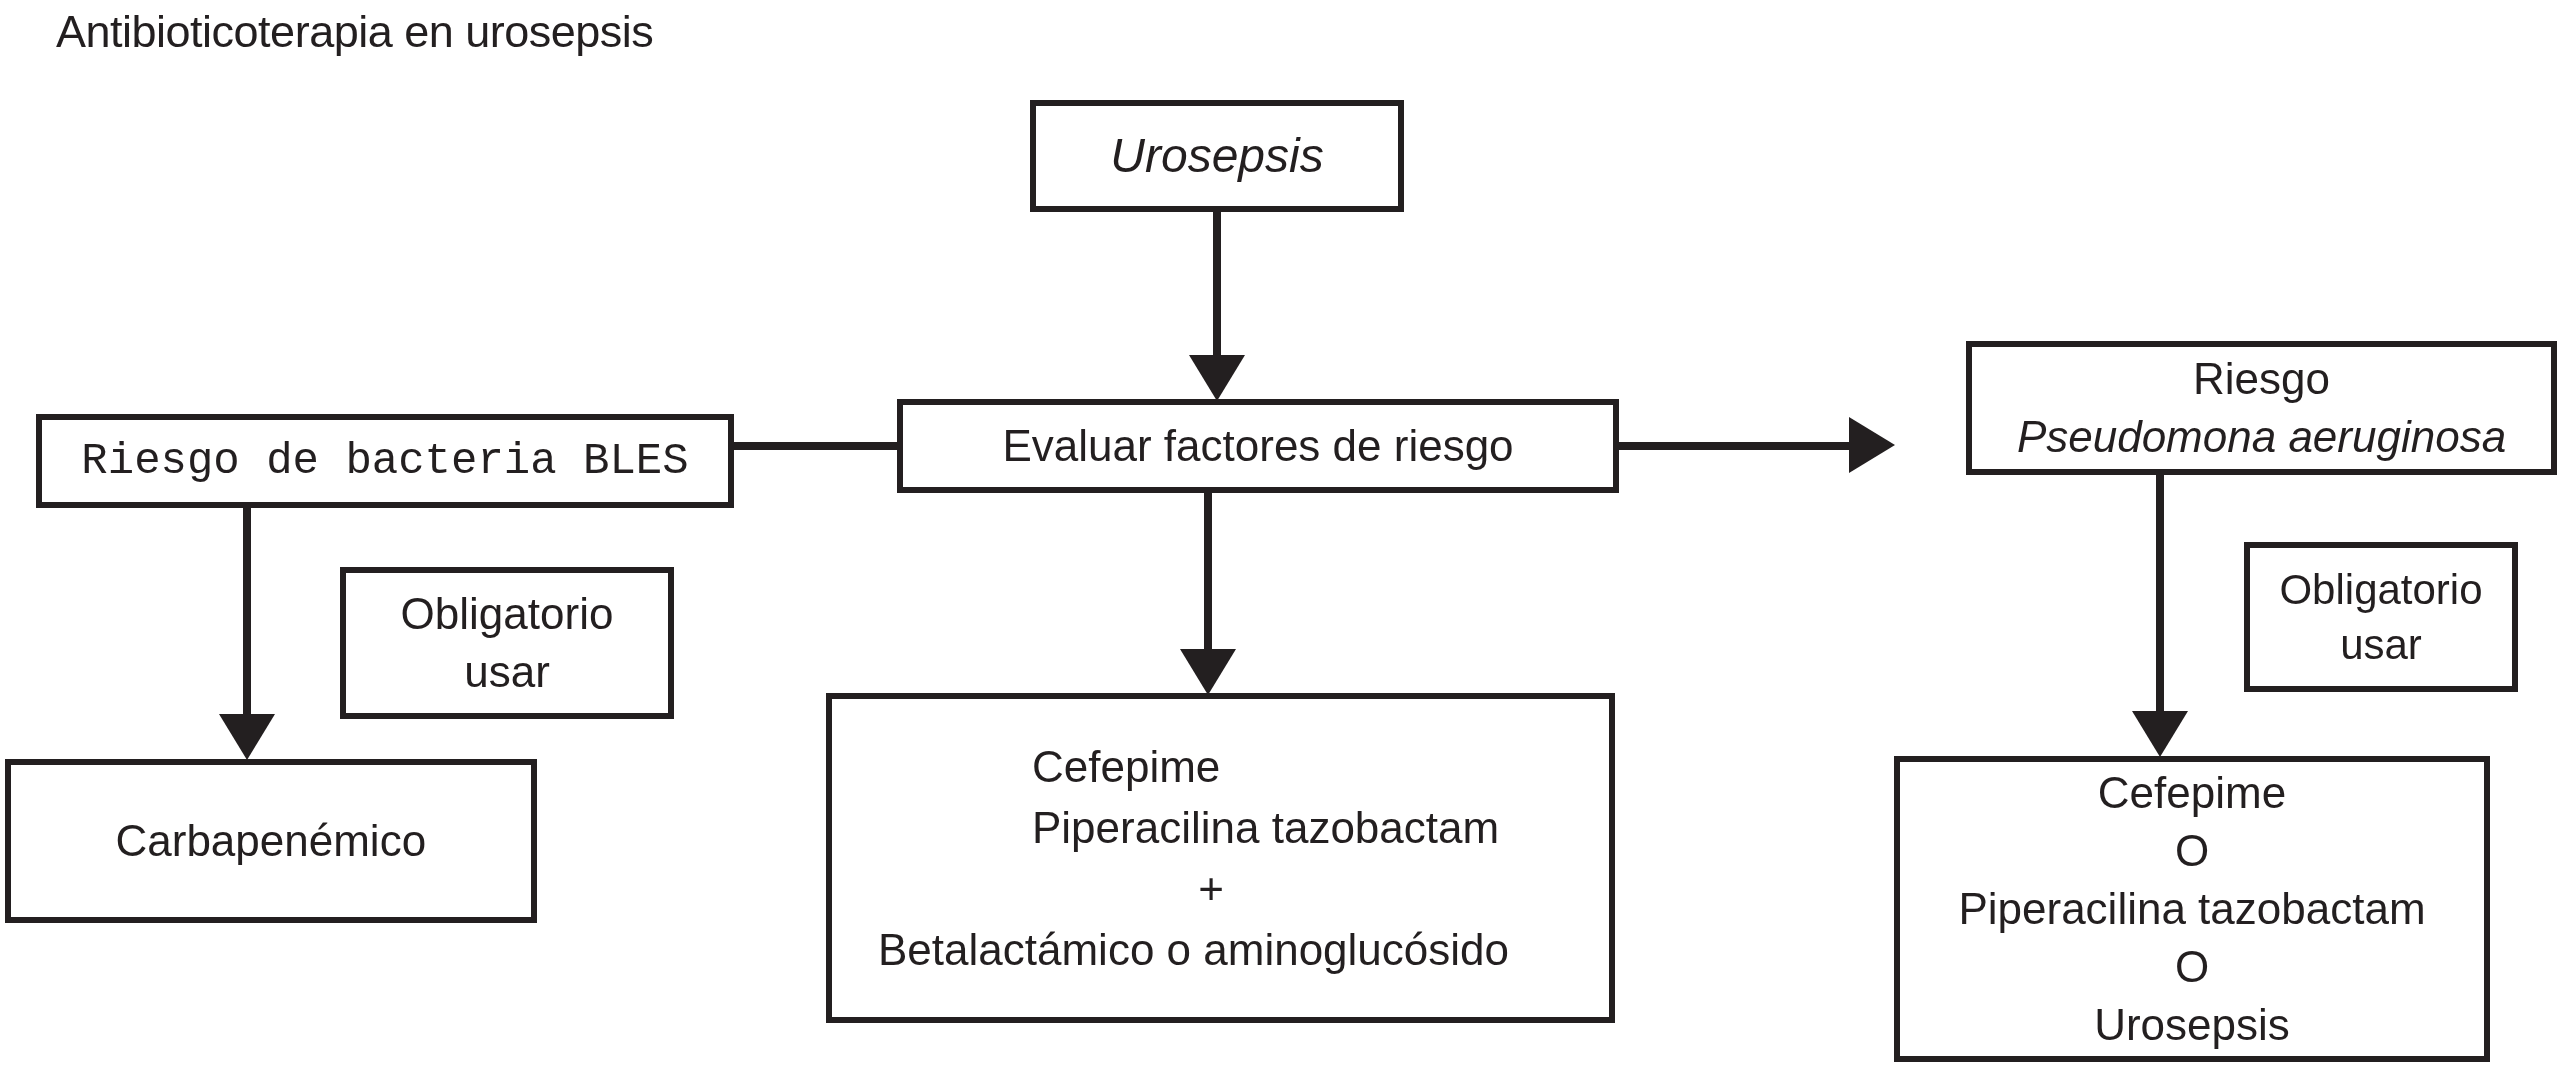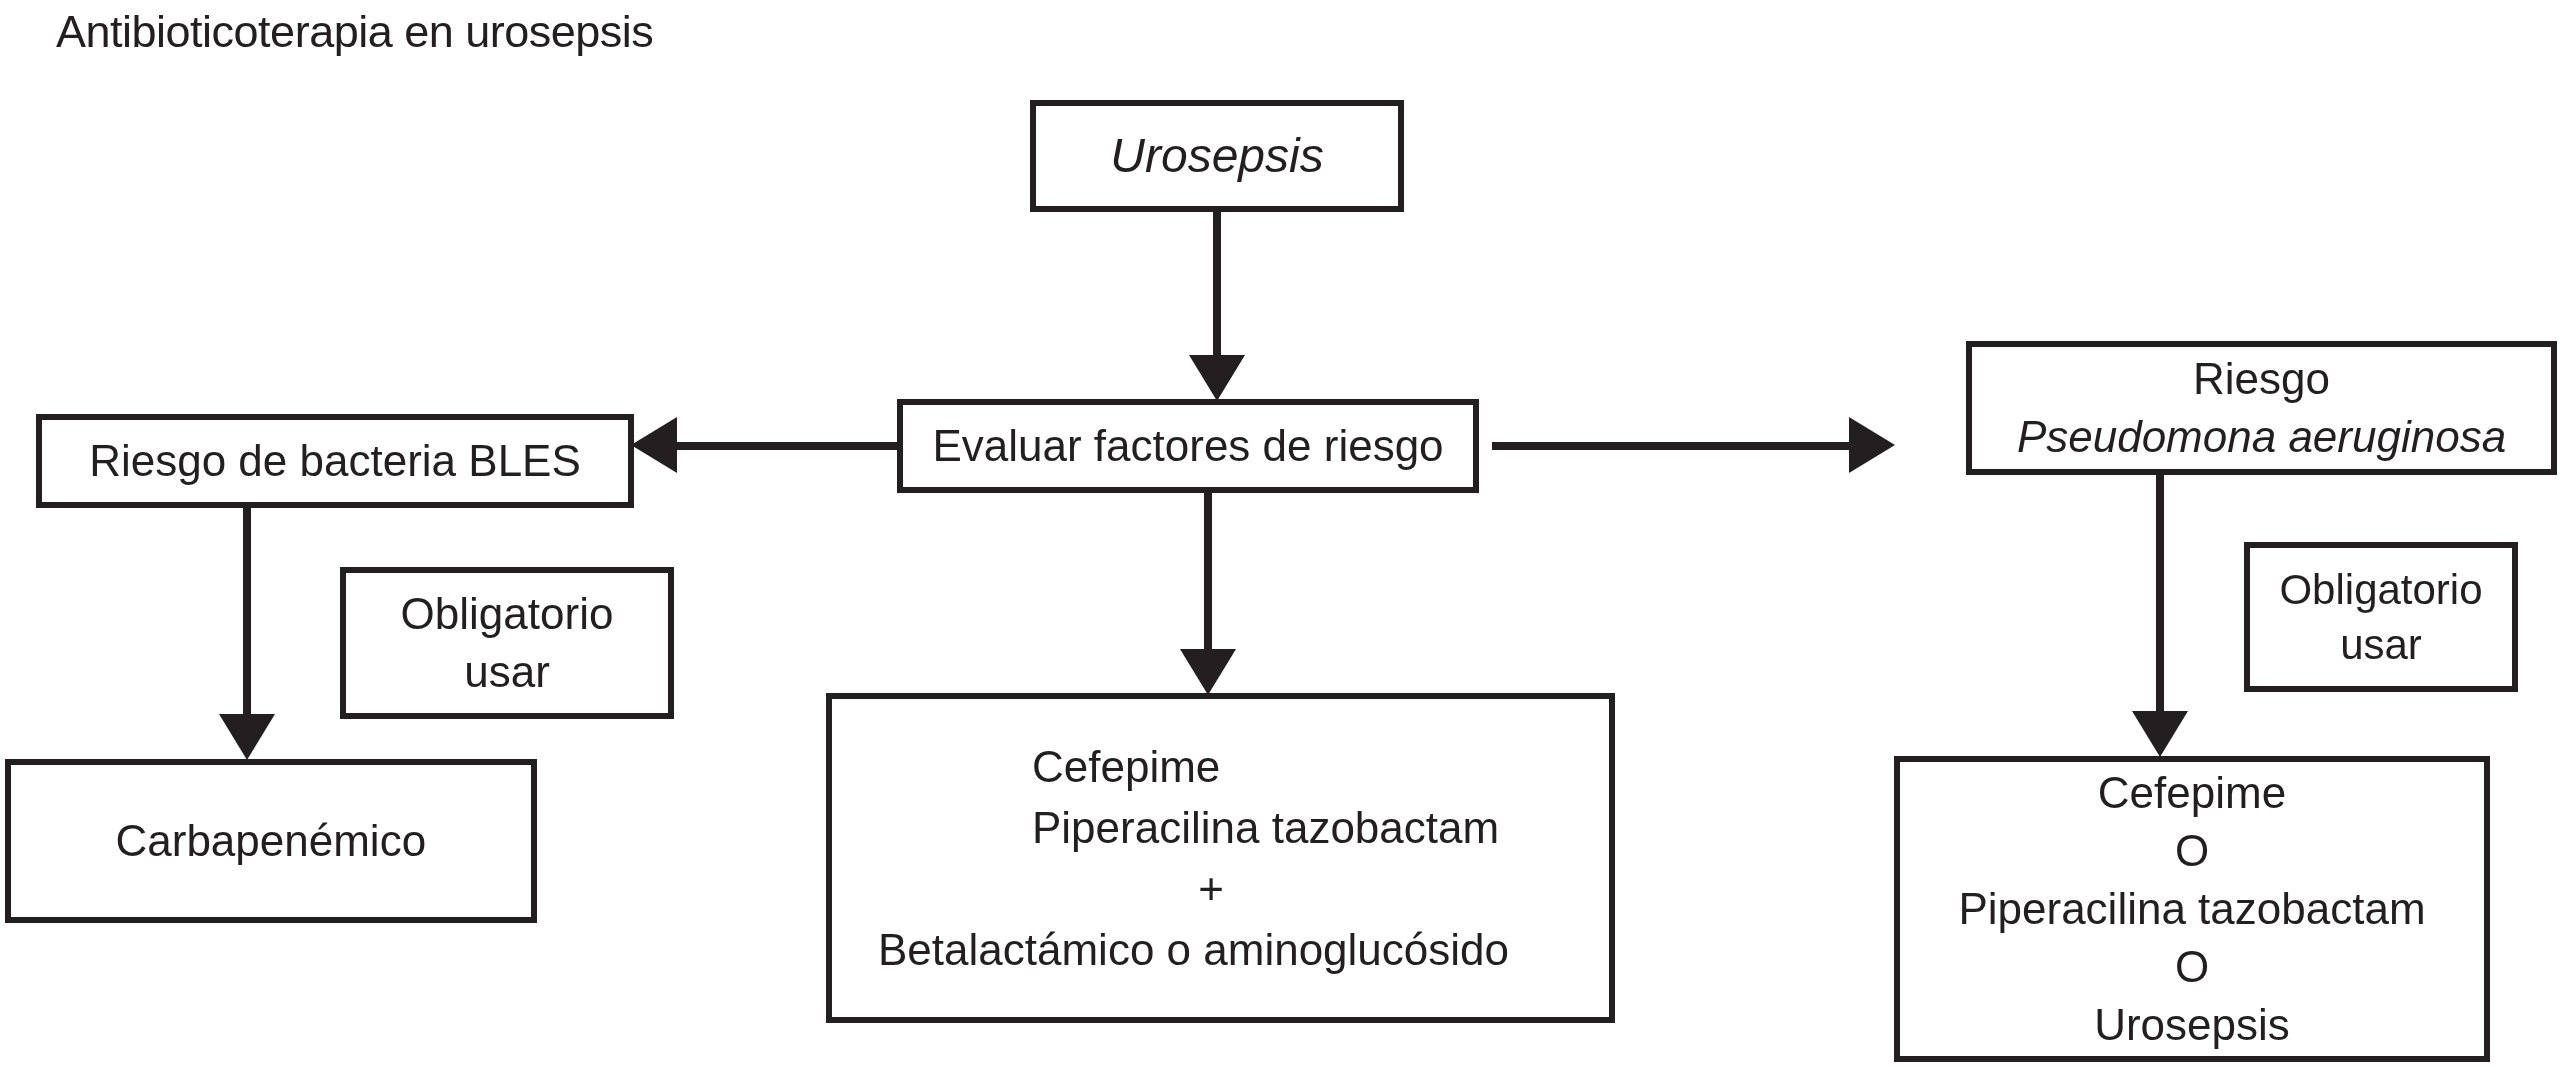--- a/index.html
+++ b/index.html
@@ -27,22 +27,22 @@
     background:var(--bg);
     display:flex;flex-direction:column;
     align-items:center;justify-content:center;
     font-size:44px;line-height:1.32;
     text-align:center;
   }
   .italic{font-style:italic;}
 
   
   .n-urosepsis    {left:1030px;top:100px;width:374px;height:112px;font-size:48px;}
-  .n-evaluar      {left:897px; top:399px;width:582px;height:94px;}
-  .n-bles         {left:36px;  top:414px;width:598px;height:94px;}
+  .n-evaluar      {left:897px; top:399px;width:722px;height:94px;}
+  .n-bles         {left:36px;  top:414px;width:698px;height:94px;font-family:Liberation Mono, monospace;}
   .n-oblig-left   {left:340px; top:567px;width:334px;height:152px;}
   .n-carbapenemico{left:4.8px;   top:759px;width:532px;height:164px;gap:16px;}
   .n-betalactamico{left:826px; top:693px;width:789px;height:330px;
                    align-items:stretch;text-align:left;padding:13.5px 19px 13.5px 46px;}
   .n-betalactamico .bx-line{line-height:61px;white-space:nowrap;}
   .n-betalactamico .indent{padding-left:154px;}
   .n-betalactamico .center{text-align:center;padding-right:46px;}
   .n-pseudomona   {left:1966px;top:341px;width:591px;height:134px;}
   .n-oblig-right  {left:2244px;top:542px;width:274px;height:150px;font-size:42px;}
   .n-cefepime-opt {left:1894px;top:756px;width:596px;height:306px;}

